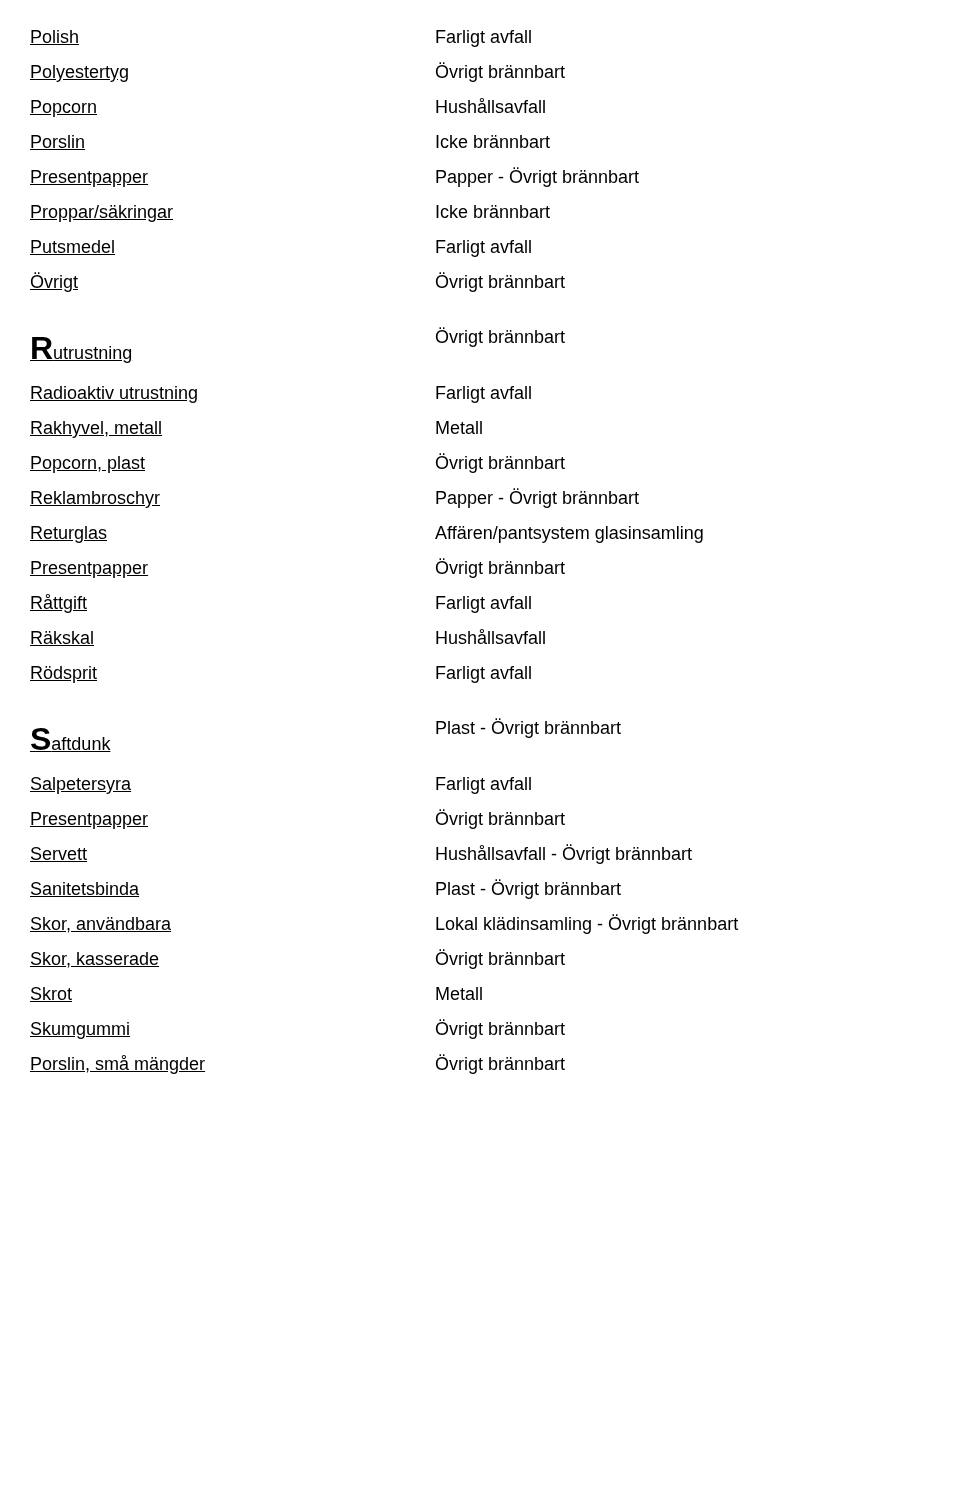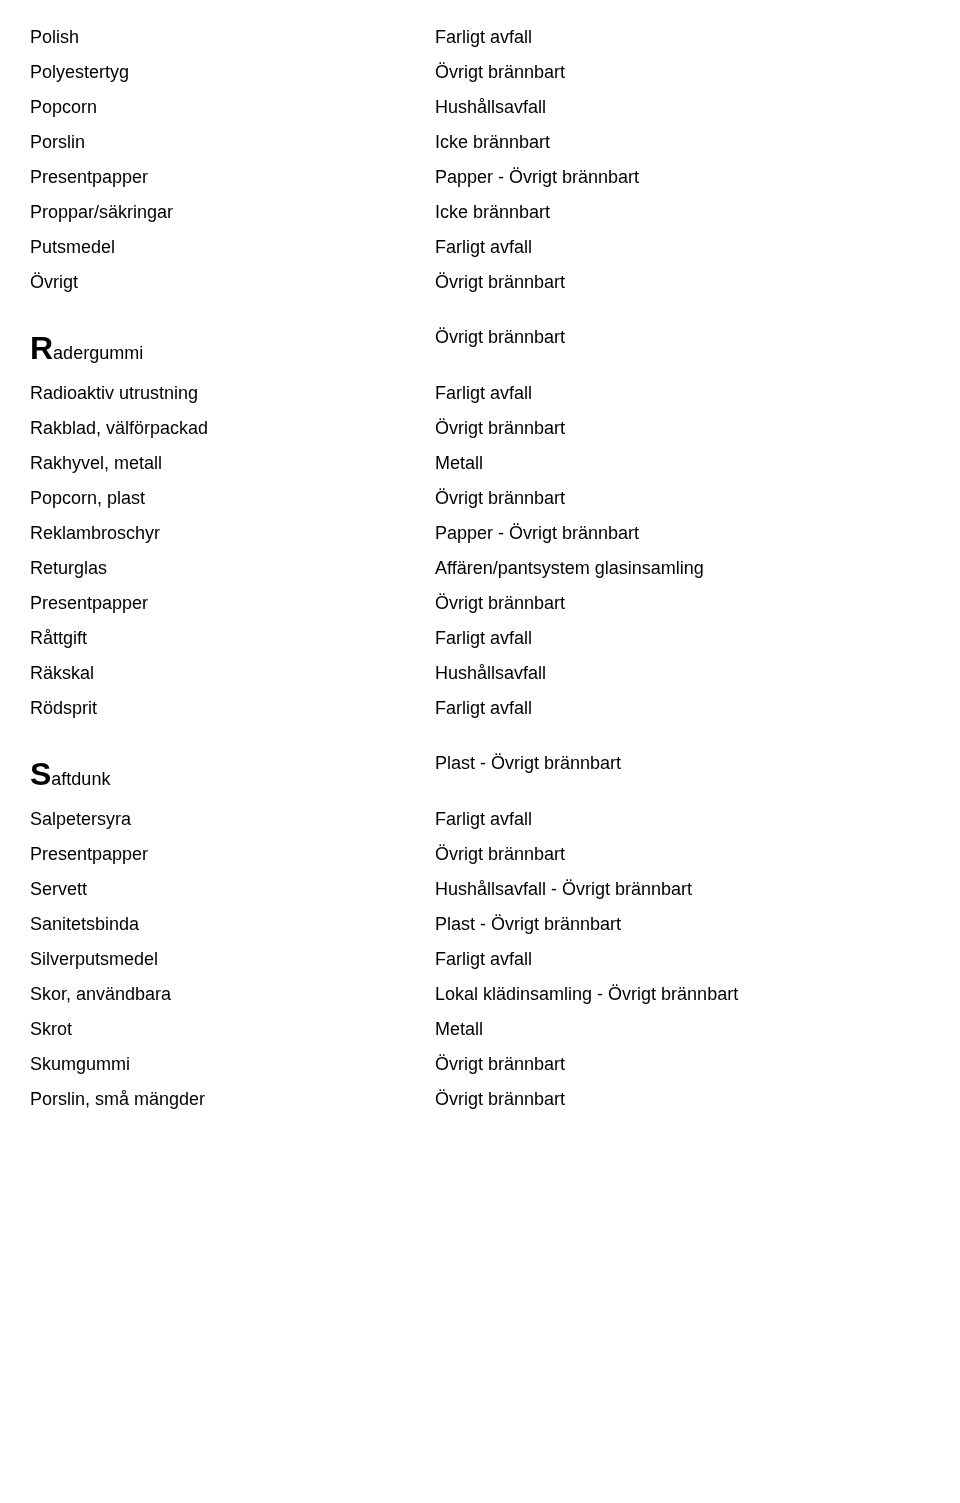--- a/index.html
+++ b/index.html
@@ -19,20 +19,21 @@
       width: 100%;
       border-collapse: collapse;
     }
     .two-col-table td {
       padding: 4px 8px 4px 0;
       vertical-align: top;
       line-height: 1.5;
     }
     .two-col-table td:first-child {
       width: 45%;
+      text-decoration: underline;
     }
     .two-col-table td:last-child {
       width: 55%;
       margin-left: 36px;
     }
     .big-letter {
       font-size: 32px;
       font-weight: bold;
       font-family: 'Comic Sans MS', 'Chalkboard SE', cursive, sans-serif;
     }
@@ -74,30 +75,26 @@
       <td><span>Farligt avfall</span></td>
     </tr>
       <tr>
       <td><span>Övrigt</span></td>
       <td><span>Övrigt brännbart</span></td>
     </tr>
       <tr>
         <td colspan="2" class="section-gap"></td>
       </tr>
       <tr>
-      <td><span class="big-letter">R</span><span>adergummi</span></td>
+      <td><span class="big-letter">R</span><span>utrustning</span></td>
       <td><span>Övrigt brännbart</span></td>
     </tr>
       <tr>
       <td><span>Radioaktiv utrustning</span></td>
       <td><span>Farligt avfall</span></td>
-    </tr>
-      <tr>
-      <td><span>Rakblad, välförpackad</span></td>
-      <td><span>Övrigt brännbart</span></td>
     </tr>
       <tr>
       <td><span>Rakhyvel, metall</span></td>
       <td><span>Metall</span></td>
     </tr>
       <tr>
       <td><span>Popcorn, plast</span></td>
       <td><span>Övrigt brännbart</span></td>
     </tr>
       <tr>
@@ -141,26 +138,26 @@
     </tr>
       <tr>
       <td><span>Servett</span></td>
       <td><span>Hushållsavfall - Övrigt brännbart</span></td>
     </tr>
       <tr>
       <td><span>Sanitetsbinda</span></td>
       <td><span>Plast - Övrigt brännbart</span></td>
     </tr>
       <tr>
-      <td><span>Silverputsmedel</span></td>
-      <td><span>Farligt avfall</span></td>
+      <td><span>Skor, användbara</span></td>
+      <td><span>Lokal klädinsamling - Övrigt brännbart</span></td>
     </tr>
       <tr>
-      <td><span>Skor, användbara</span></td>
-      <td><span>Lokal klädinsamling - Övrigt brännbart</span></td>
+      <td><span>Skor, kasserade</span></td>
+      <td><span>Övrigt brännbart</span></td>
     </tr>
       <tr>
       <td><span>Skrot</span></td>
       <td><span>Metall</span></td>
     </tr>
       <tr>
       <td><span>Skumgummi</span></td>
       <td><span>Övrigt brännbart</span></td>
     </tr>
       <tr>

